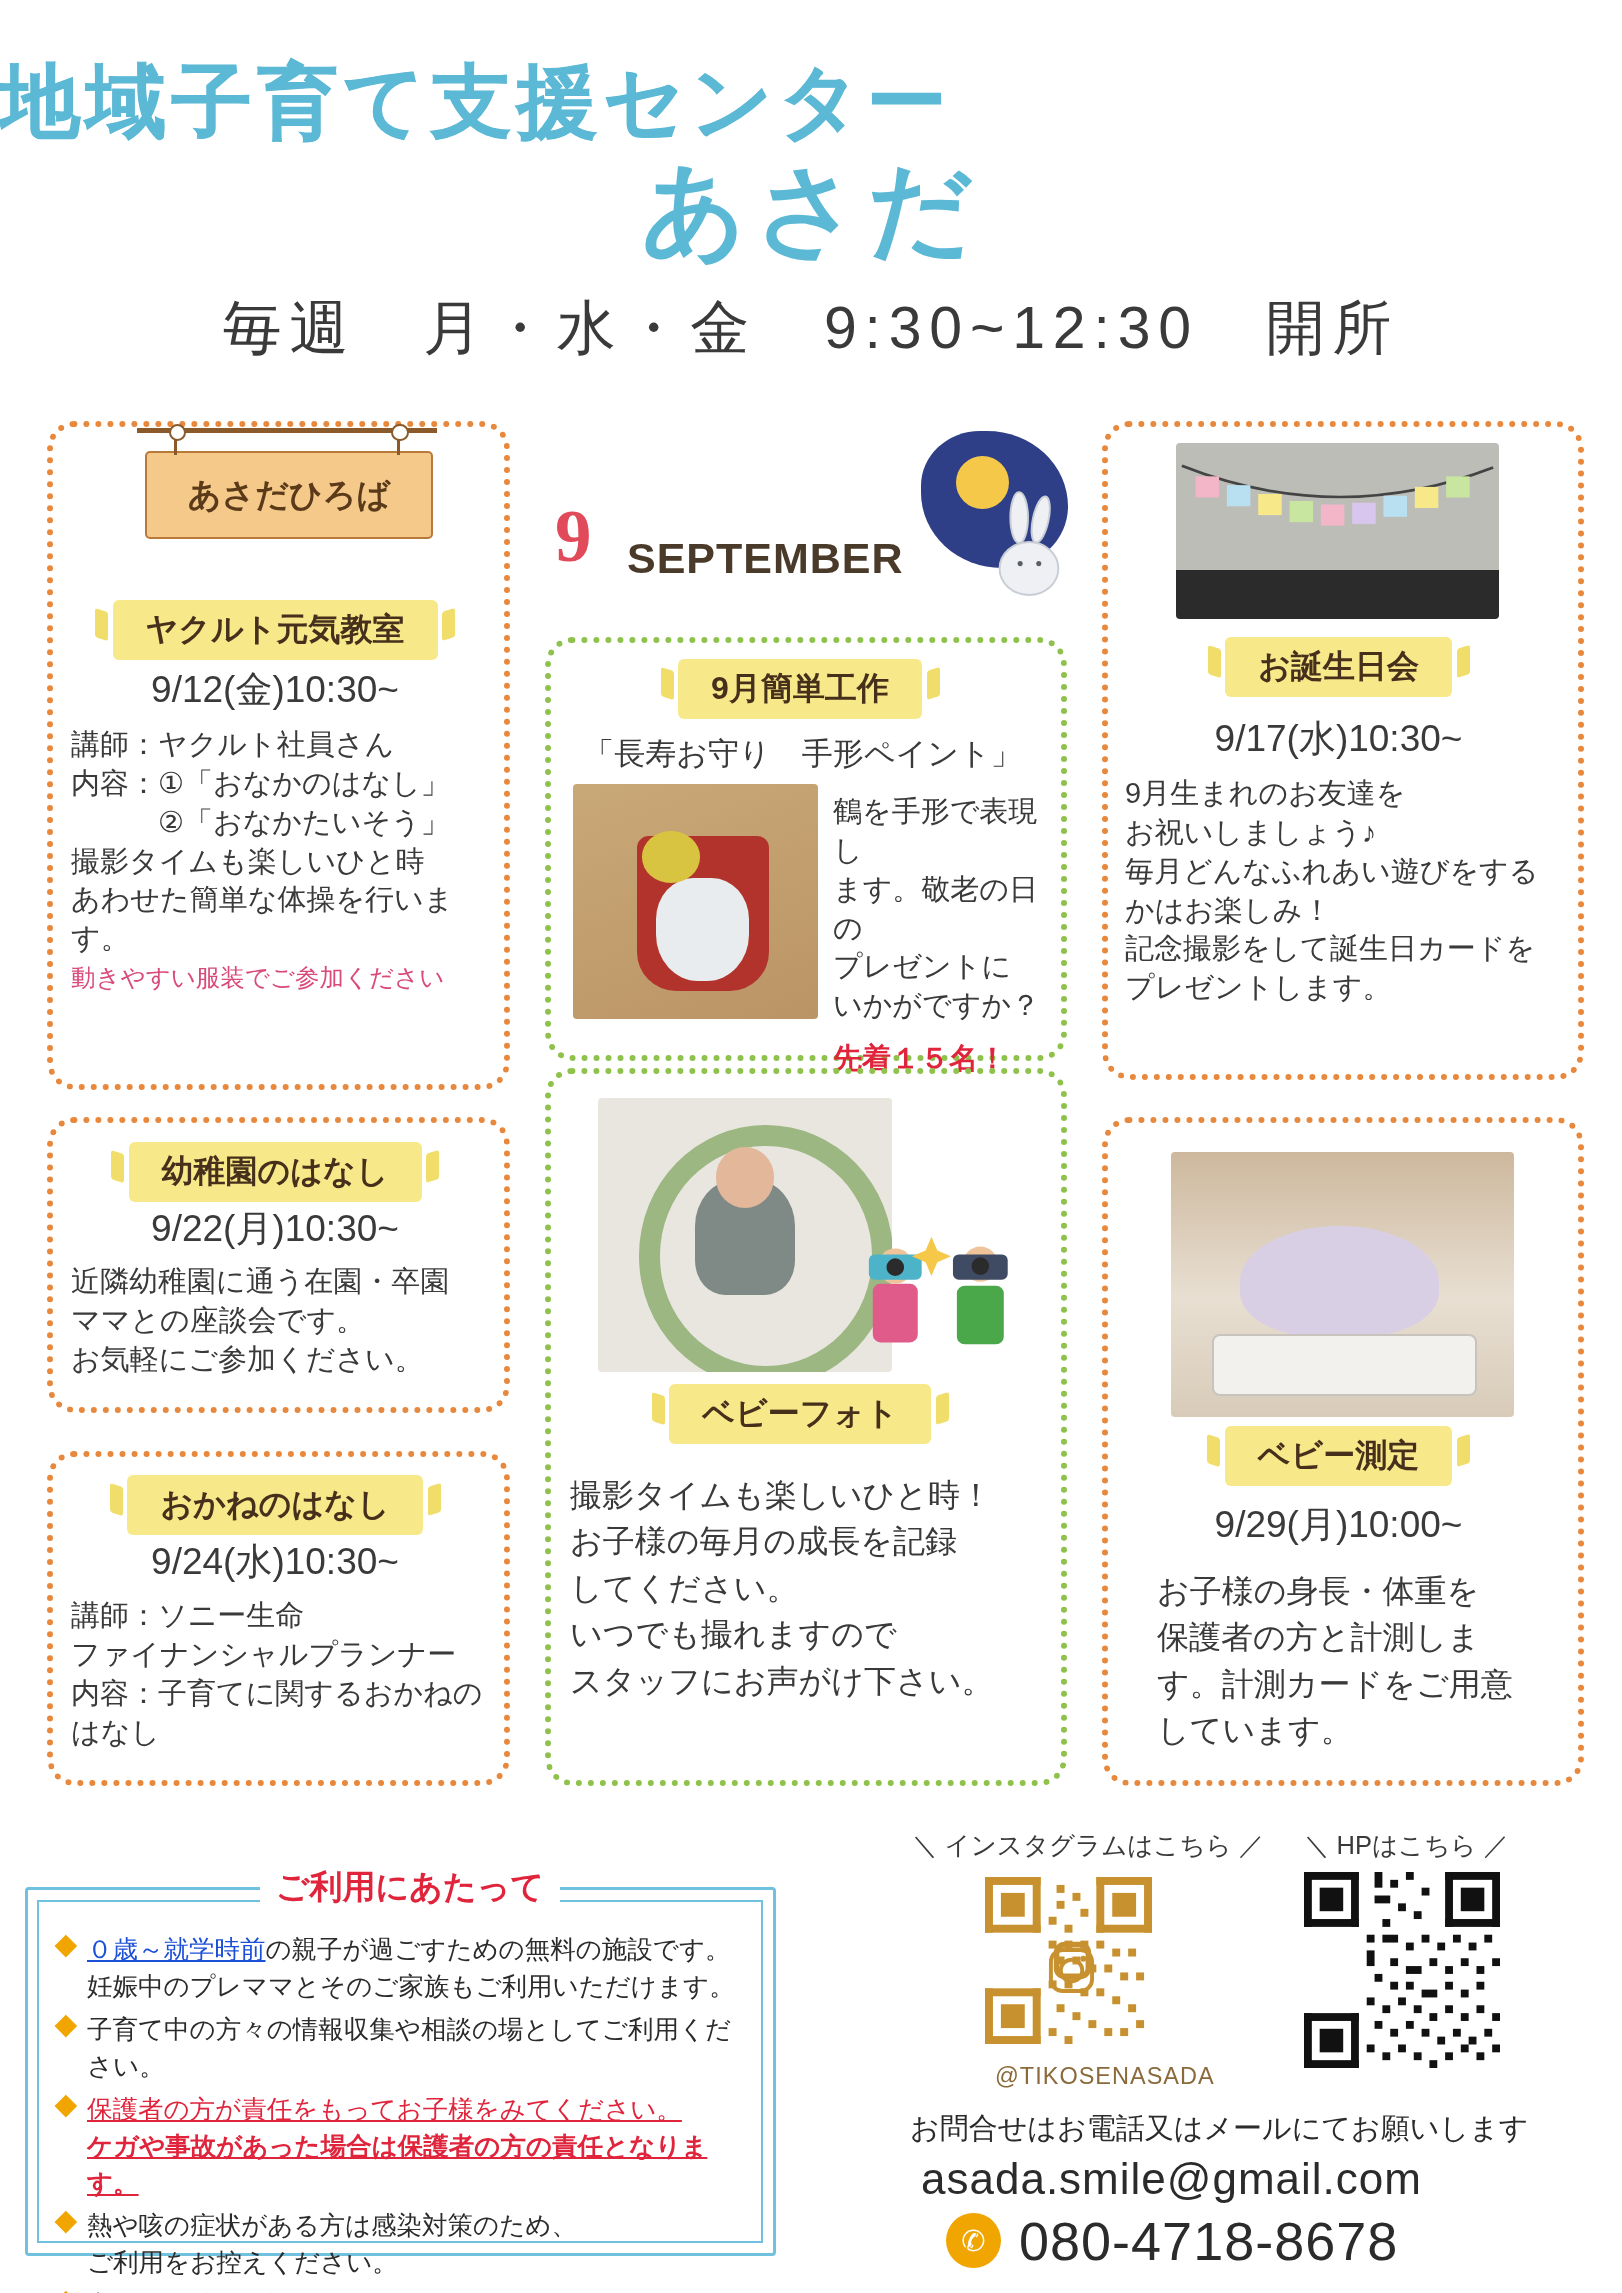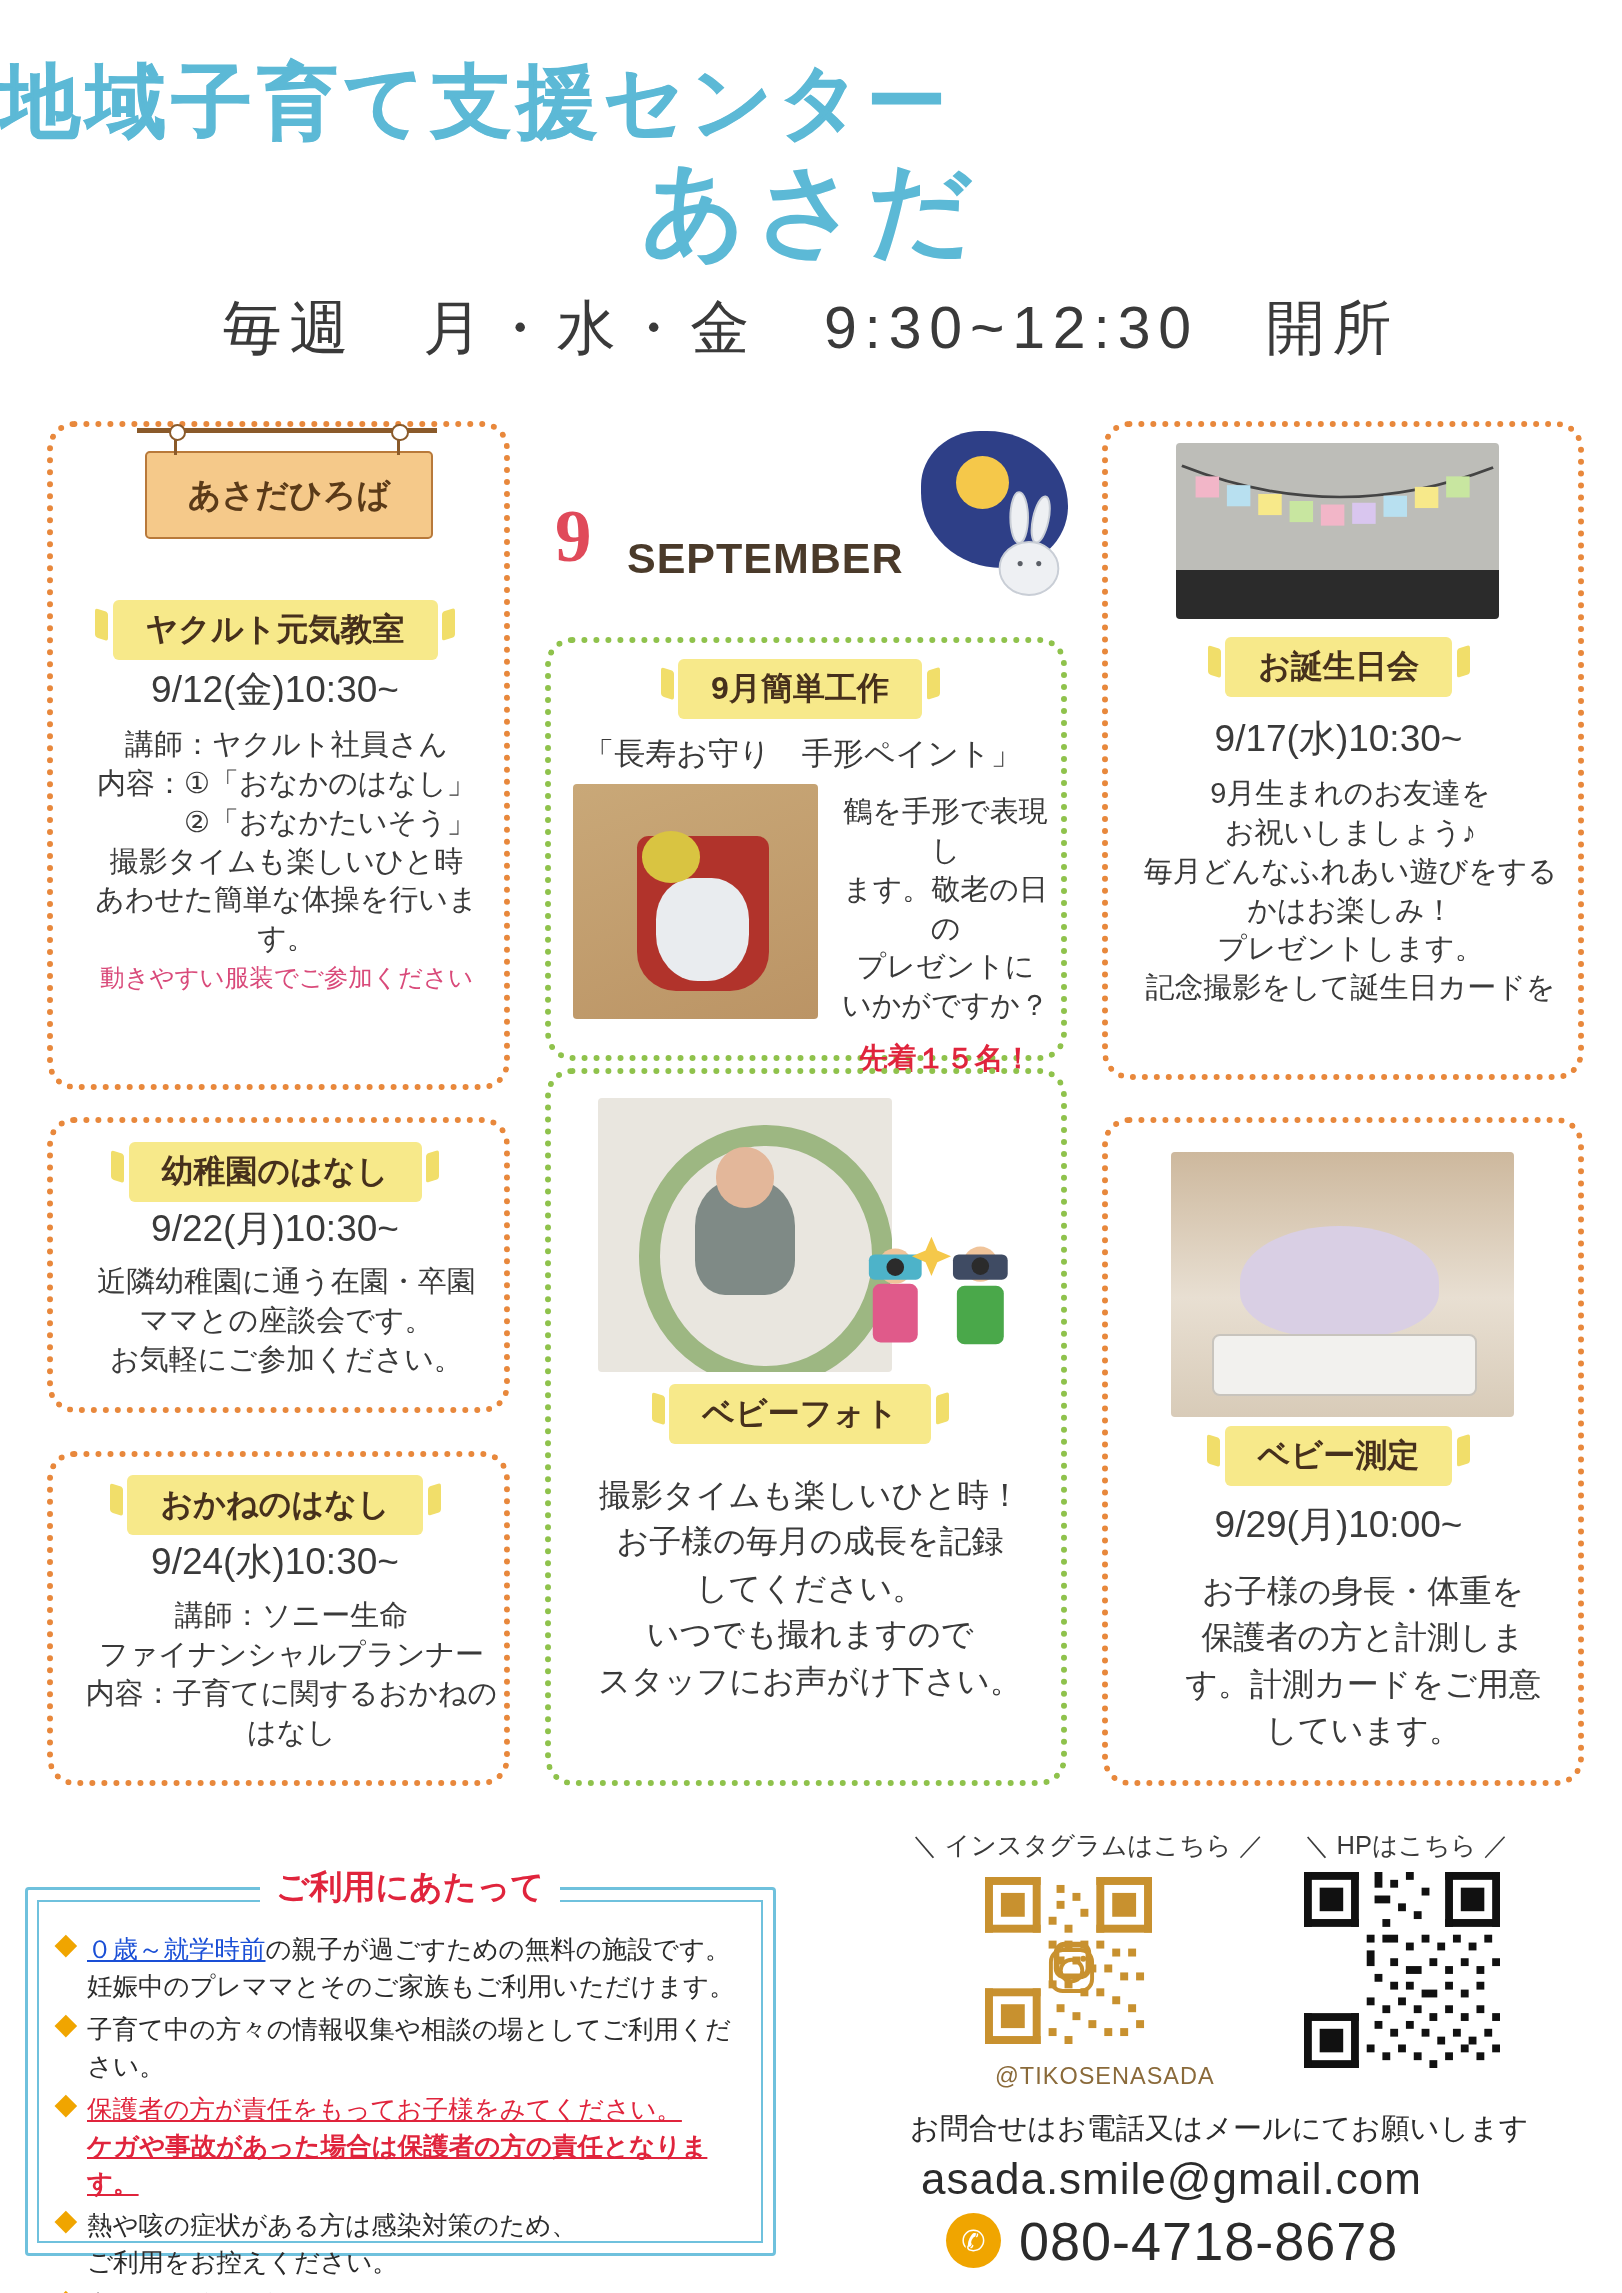--- a/index.html
+++ b/index.html
@@ -132,21 +132,20 @@
     width: 300px;
     height: 4.9px;
     background: #8a5a2a;
   }
 
   
   .body-text {
     font-size: 29px;
     line-height: 1.34;
     color: #3a3a3a;
-    text-align: center;
   }
   .big-date {
     font-size: 37px;
     color: #3a3a3a;
     text-align: center;
   }
   .warn {
     color: #d94a7a;
     font-size: 24.5px;
   }
@@ -515,22 +514,22 @@
   </div>
   <div style="position:absolute; left:1123px; top:637px; width:431px;" class="ribbon-wrap">
     <span class="ribbon">お誕生日会</span>
   </div>
   <div class="big-date" style="position:absolute; left:1123px; top:714px; width:431px;">9/17(水)10:30~</div>
   <div class="body-text" style="position:absolute; left:1125px; top:774px; width:451px;">
     <div>9月生まれのお友達を</div>
     <div>お祝いしましょう♪</div>
     <div>毎月どんなふれあい遊びをする</div>
     <div>かはお楽しみ！</div>
+    <div>記念撮影をして誕生日カードを</div>
     <div>プレゼントします。</div>
-    <div>記念撮影をして誕生日カードを</div>
   </div>
 
   <div class="dash-orange" style="left:1102px; top:1117px; width:470px; height:657px;"></div>
   <div class="photo photo-scale" style="left:1171px; top:1152px; width:343px; height:265px;">
     <div class="scale-baby"></div>
     <div class="scale-base"></div>
   </div>
   <div style="position:absolute; left:1123px; top:1426px; width:431px;" class="ribbon-wrap">
     <span class="ribbon">ベビー測定</span>
   </div>

